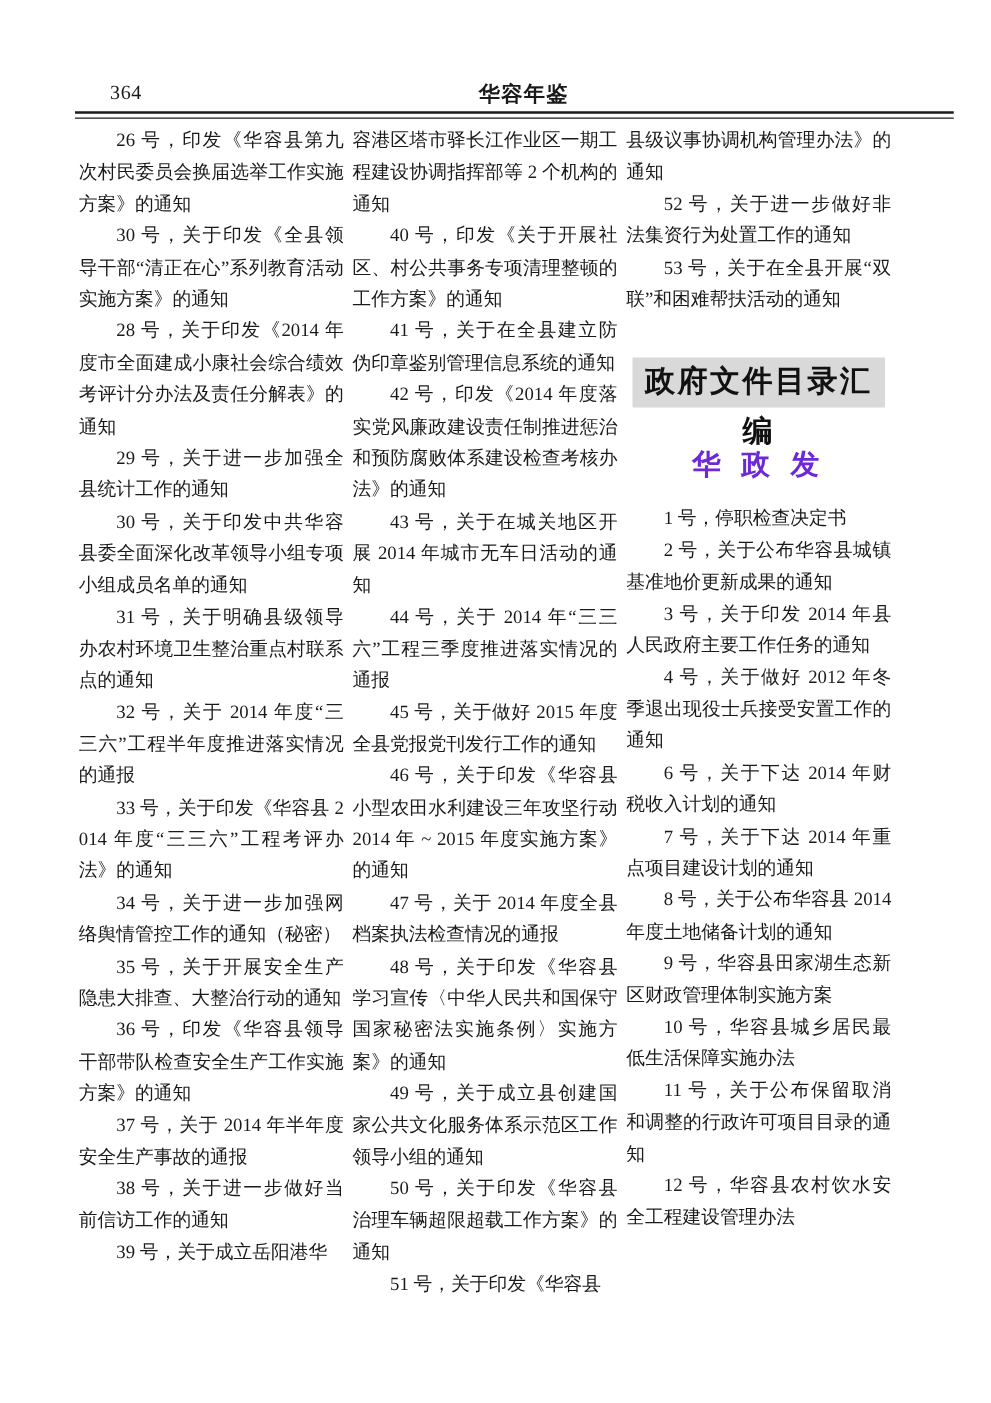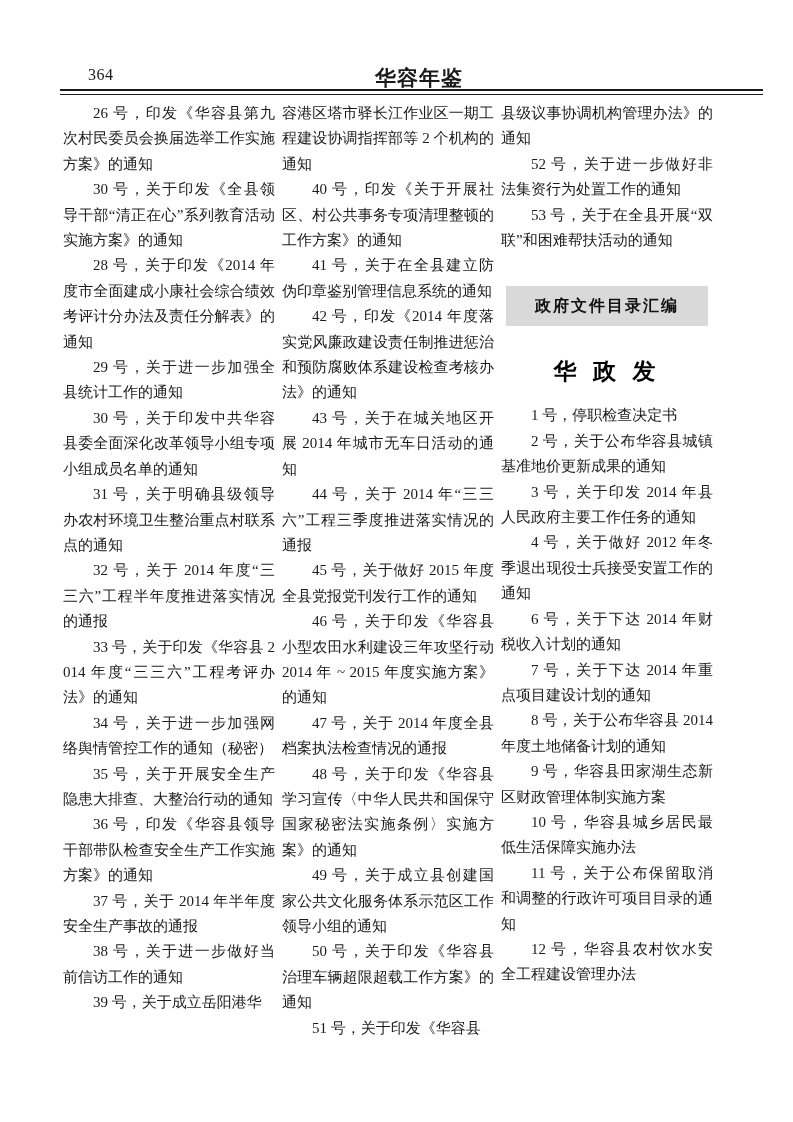--- a/index.html
+++ b/index.html
@@ -27,21 +27,21 @@
     top: 2px;
     font-size: 16px;
     letter-spacing: 0.5px;
   }
   .book-title {
     position: absolute;
     left: 15px; right: 0;
     top: 0;
     text-align: center;
     font-weight: bold;
-    font-size: 21px;
+    font-size: 17px;
     letter-spacing: 1px;
   }
   .header-rule {
     position: absolute;
     left: 60px;
     right: 58px;
     top: 89px;
     height: 3px;
     border-top: 2.5px solid #1c1c1c;
     border-bottom: 1px solid #1c1c1c;
@@ -67,34 +67,34 @@
   }
   .col p.entry.cont { text-indent: 0; }
   
   .section-box {
     margin: 33px 5px 0 5px;
     background: #d9d9d9;
     height: 40px;
     line-height: 40px;
     text-align: center;
     font-weight: bold;
-    font-size: 16px;
+    font-size: 24px;
     letter-spacing: 2px;
     font-family: "Liberation Sans", "DejaVu Sans", sans-serif;
     color: #111111;
   }
   
   .section-heading {
     margin: 30px 0 16px 0;
     text-align: center;
     font-weight: bold;
     font-size: 23px;
     letter-spacing: 5px;
     font-family: "Liberation Sans", "DejaVu Sans", sans-serif;
-    color: #000000;
+    color: #6d28d9;
   }
 </style>
 </head>
 <body>
 
 <div class="page">
 
   <div class="page-header">
     <span class="page-number">364</span>
     <span class="book-title">华容年鉴</span>

